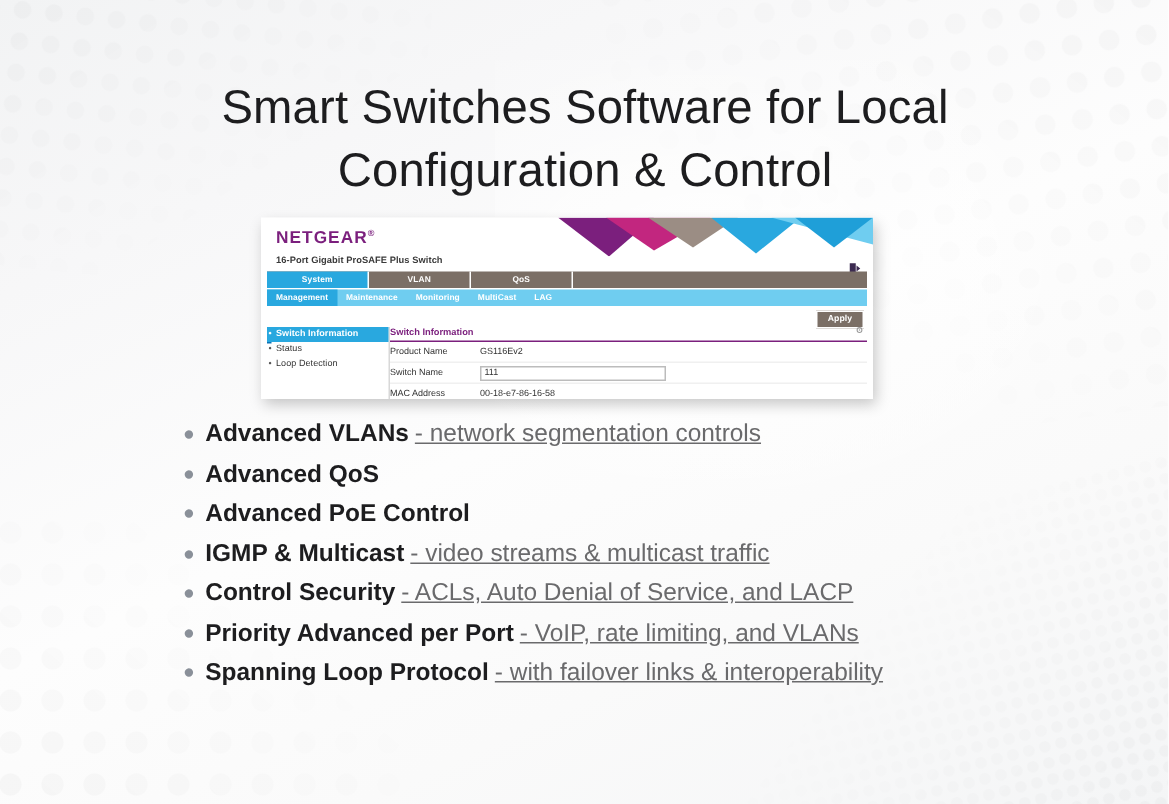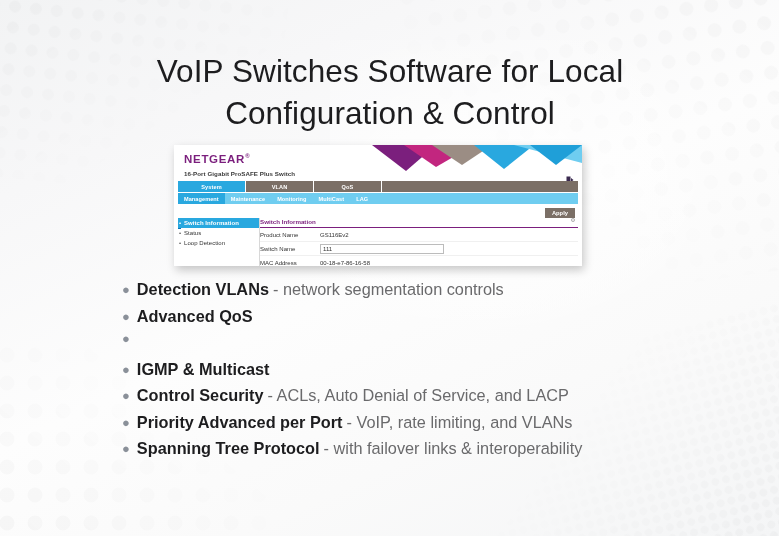--- a/index.html
+++ b/index.html
@@ -310,35 +310,36 @@
     top: -1px;
   }
   .bullet .term {
     font-weight: bold;
     color: #1d1d1f;
     margin-right: 4px;
   }
   .bullet .desc {
     font-weight: normal;
     color: #6a6a6c;
+    text-decoration: underline;
   }
 </style>
 </head>
 <body>
 
 <div class="slide">
 
   <div class="tex tex-swoosh"></div>
   <div class="tex tex-hex-tr"></div>
   <div class="tex tex-hex-tl"></div>
   <div class="tex tex-dots-bl"></div>
   <div class="tex tex-dots-br"></div>
 
   <div class="title">
-    <span class="ln">VoIP Switches Software for Local</span>
+    <span class="ln">Smart Switches Software for Local</span>
     <span class="ln">Configuration &amp; Control</span>
   </div>
 
   <div class="shot-card">
 
     <div class="ribbon">
       <svg width="408" height="26" viewBox="0 0 408 26" preserveAspectRatio="none">
         <rect x="0" y="0" width="408" height="26" fill="#ffffff"></rect>
         <polygon points="198,0 262,0 232,26" fill="#7b1f7d"></polygon>
         <polygon points="230,0 300,0 262,22" fill="#c2267f"></polygon>
@@ -410,44 +411,46 @@
       <div class="pane-row">
         <span class="lbl">MAC Address</span>
         <span class="val">00-18-e7-86-16-58</span>
       </div>
     </div>
   </div>
 
   <div class="bullets">
     <div class="bullet">
       <span class="dot">●</span>
-      <span class="term">Detection VLANs</span>
+      <span class="term">Advanced VLANs</span>
       <span class="desc">- network segmentation controls</span>
     </div>
     <div class="bullet">
       <span class="dot">●</span>
       <span class="term">Advanced QoS</span>
     </div>
     <div class="bullet">
       <span class="dot">●</span>
+      <span class="term">Advanced PoE Control</span>
     </div>
     <div class="bullet">
       <span class="dot">●</span>
       <span class="term">IGMP &amp; Multicast</span>
+      <span class="desc">- video streams &amp; multicast traffic</span>
     </div>
     <div class="bullet">
       <span class="dot">●</span>
       <span class="term">Control Security</span>
       <span class="desc">- ACLs, Auto Denial of Service, and LACP</span>
     </div>
     <div class="bullet">
       <span class="dot">●</span>
       <span class="term">Priority Advanced per Port</span>
       <span class="desc">- VoIP, rate limiting, and VLANs</span>
     </div>
     <div class="bullet">
       <span class="dot">●</span>
-      <span class="term">Spanning Tree Protocol</span>
+      <span class="term">Spanning Loop Protocol</span>
       <span class="desc">- with failover links &amp; interoperability</span>
     </div>
   </div>
 
 </div>
 
 </body></html>

